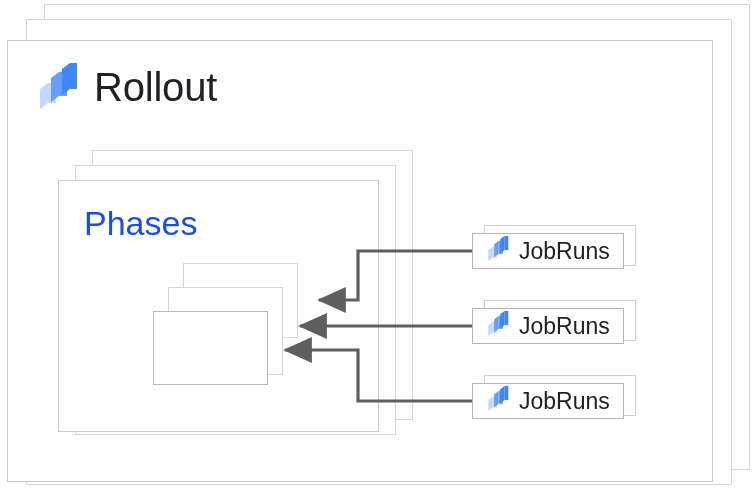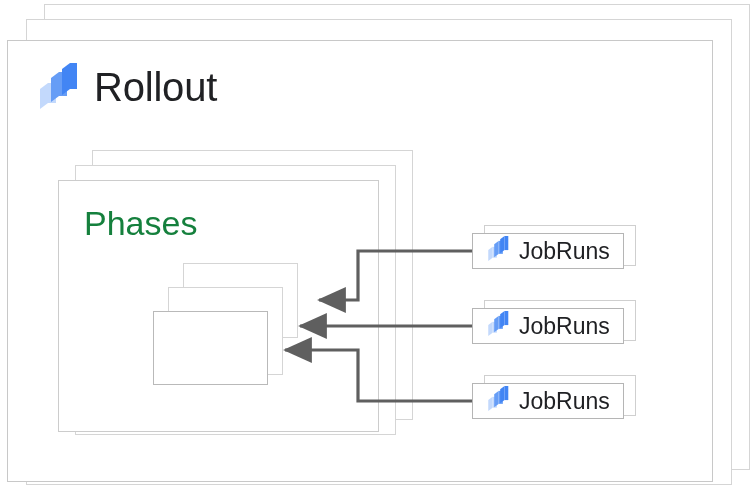--- a/index.html
+++ b/index.html
@@ -38,21 +38,21 @@
   
   .logo{ display:block; }
 
   
   .phase-f3{ left:92px; top:150px; width:321px; height:270px; }
   .phase-f2{ left:75px; top:165px; width:321px; height:270px; }
   .phase-f1{ left:58px; top:180px; width:321px; height:252px; border-color:#cccccc;}
 
   .phases-title{
     position:absolute; left:84px; top:205px;
-    font-size:34px; color:#15803d; line-height:1.1; white-space:nowrap;
+    font-size:34px; color:#1d4ed8; line-height:1.1; white-space:nowrap;
   }
 
   
   .job-f3{ left:183px; top:263px; width:115px; height:75px; }
   .job-f2{ left:168px; top:287px; width:115px; height:88px; }
   .job-f1{ left:153px; top:311px; width:115px; height:74px; border-color:#b9b9b9;}
 
   .jobs-label{
     position:absolute; left:153px; top:311px; width:115px; height:74px;
     display:flex; align-items:center; justify-content:center;

